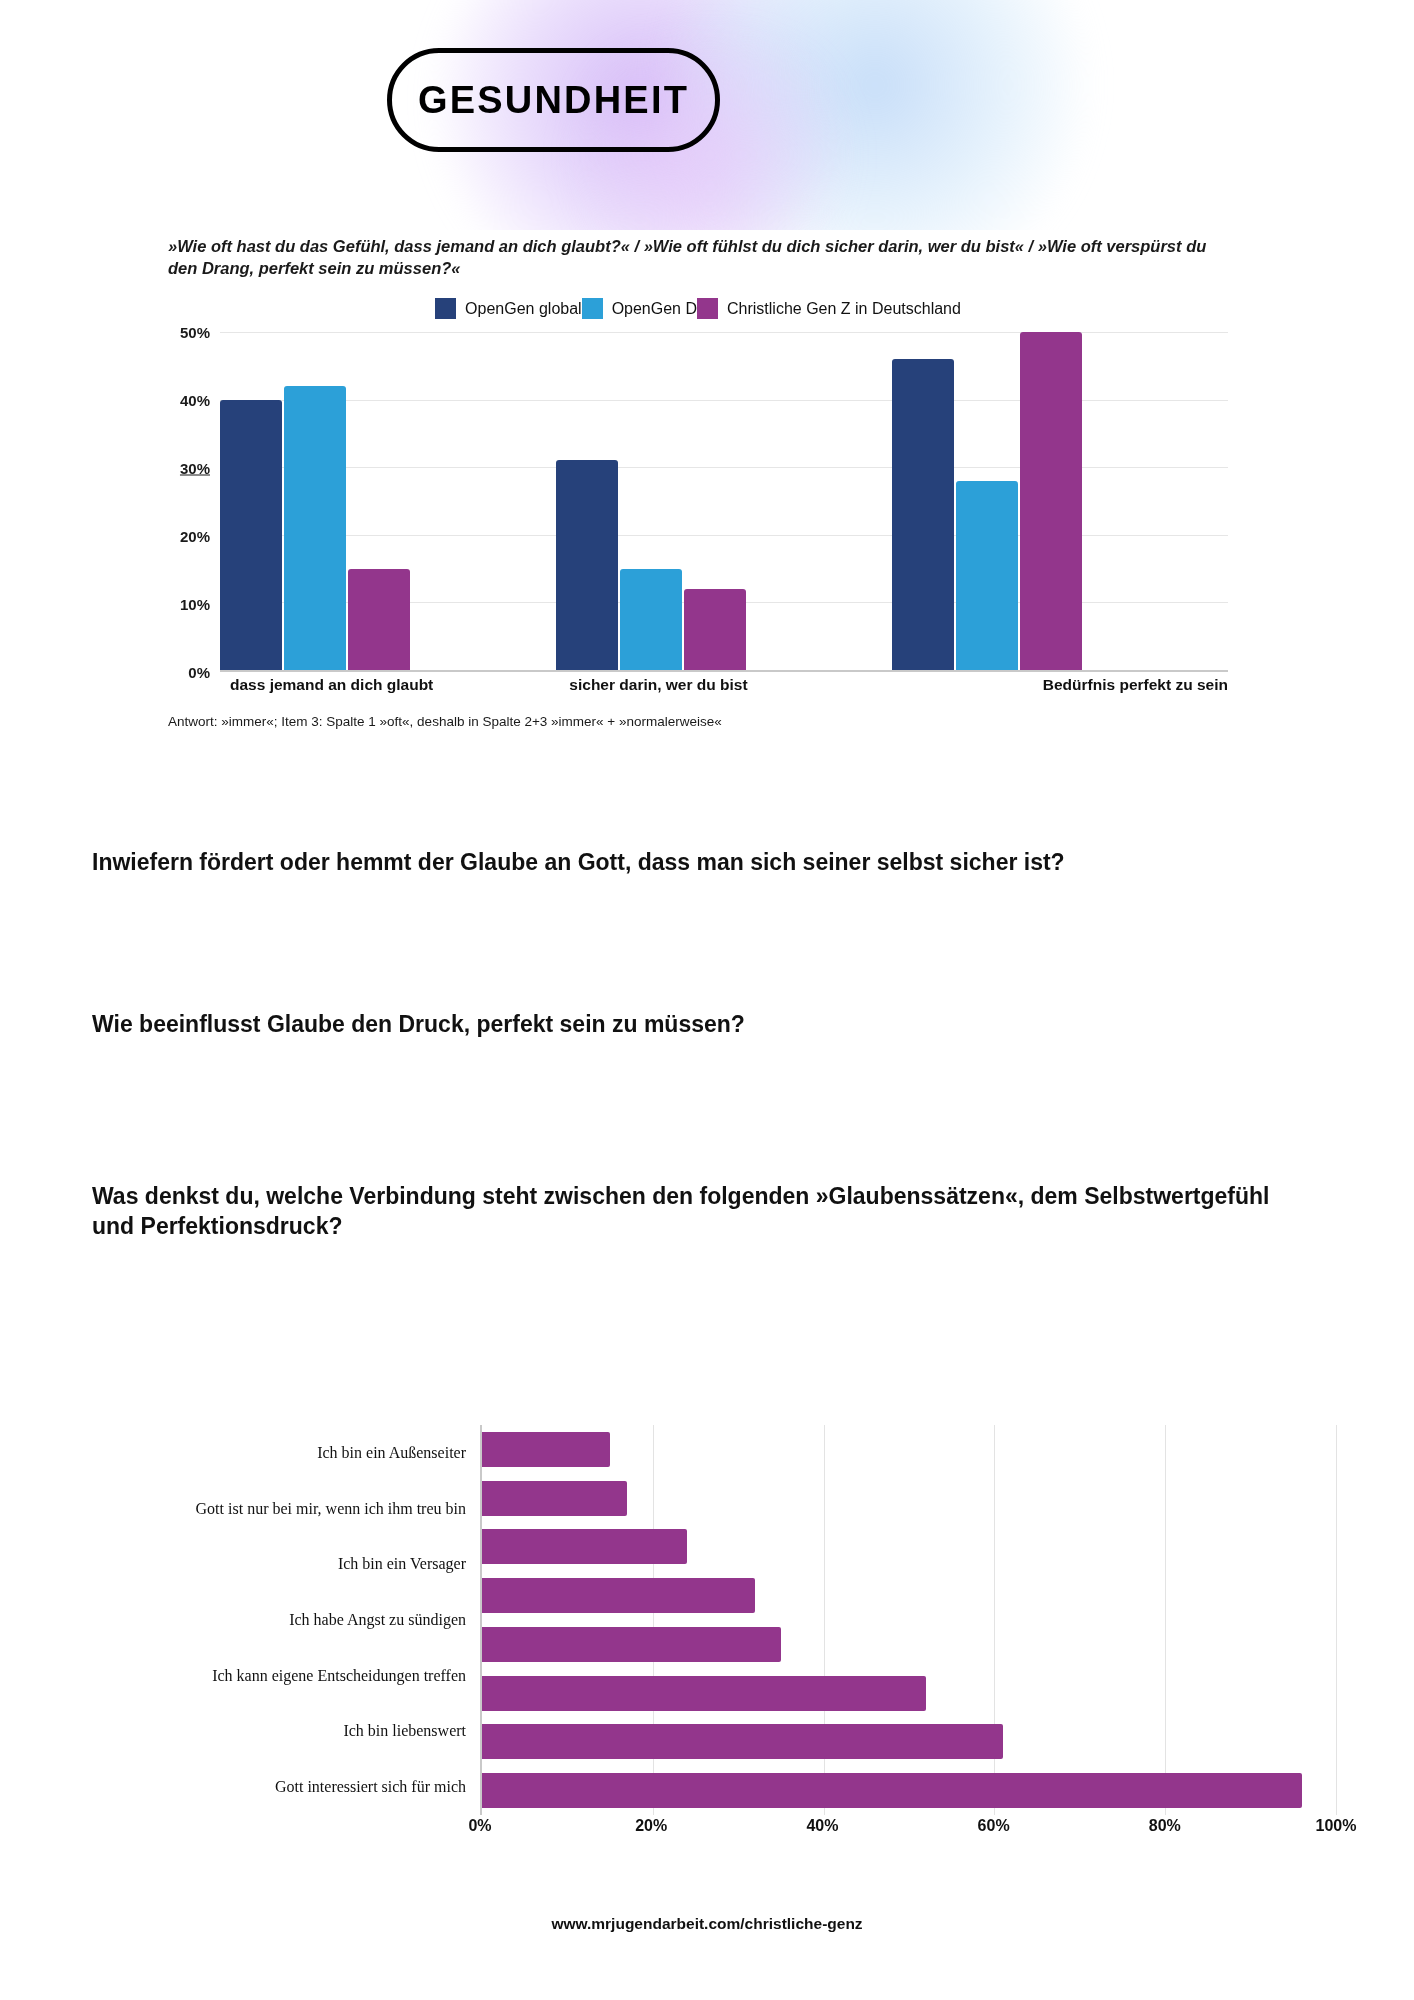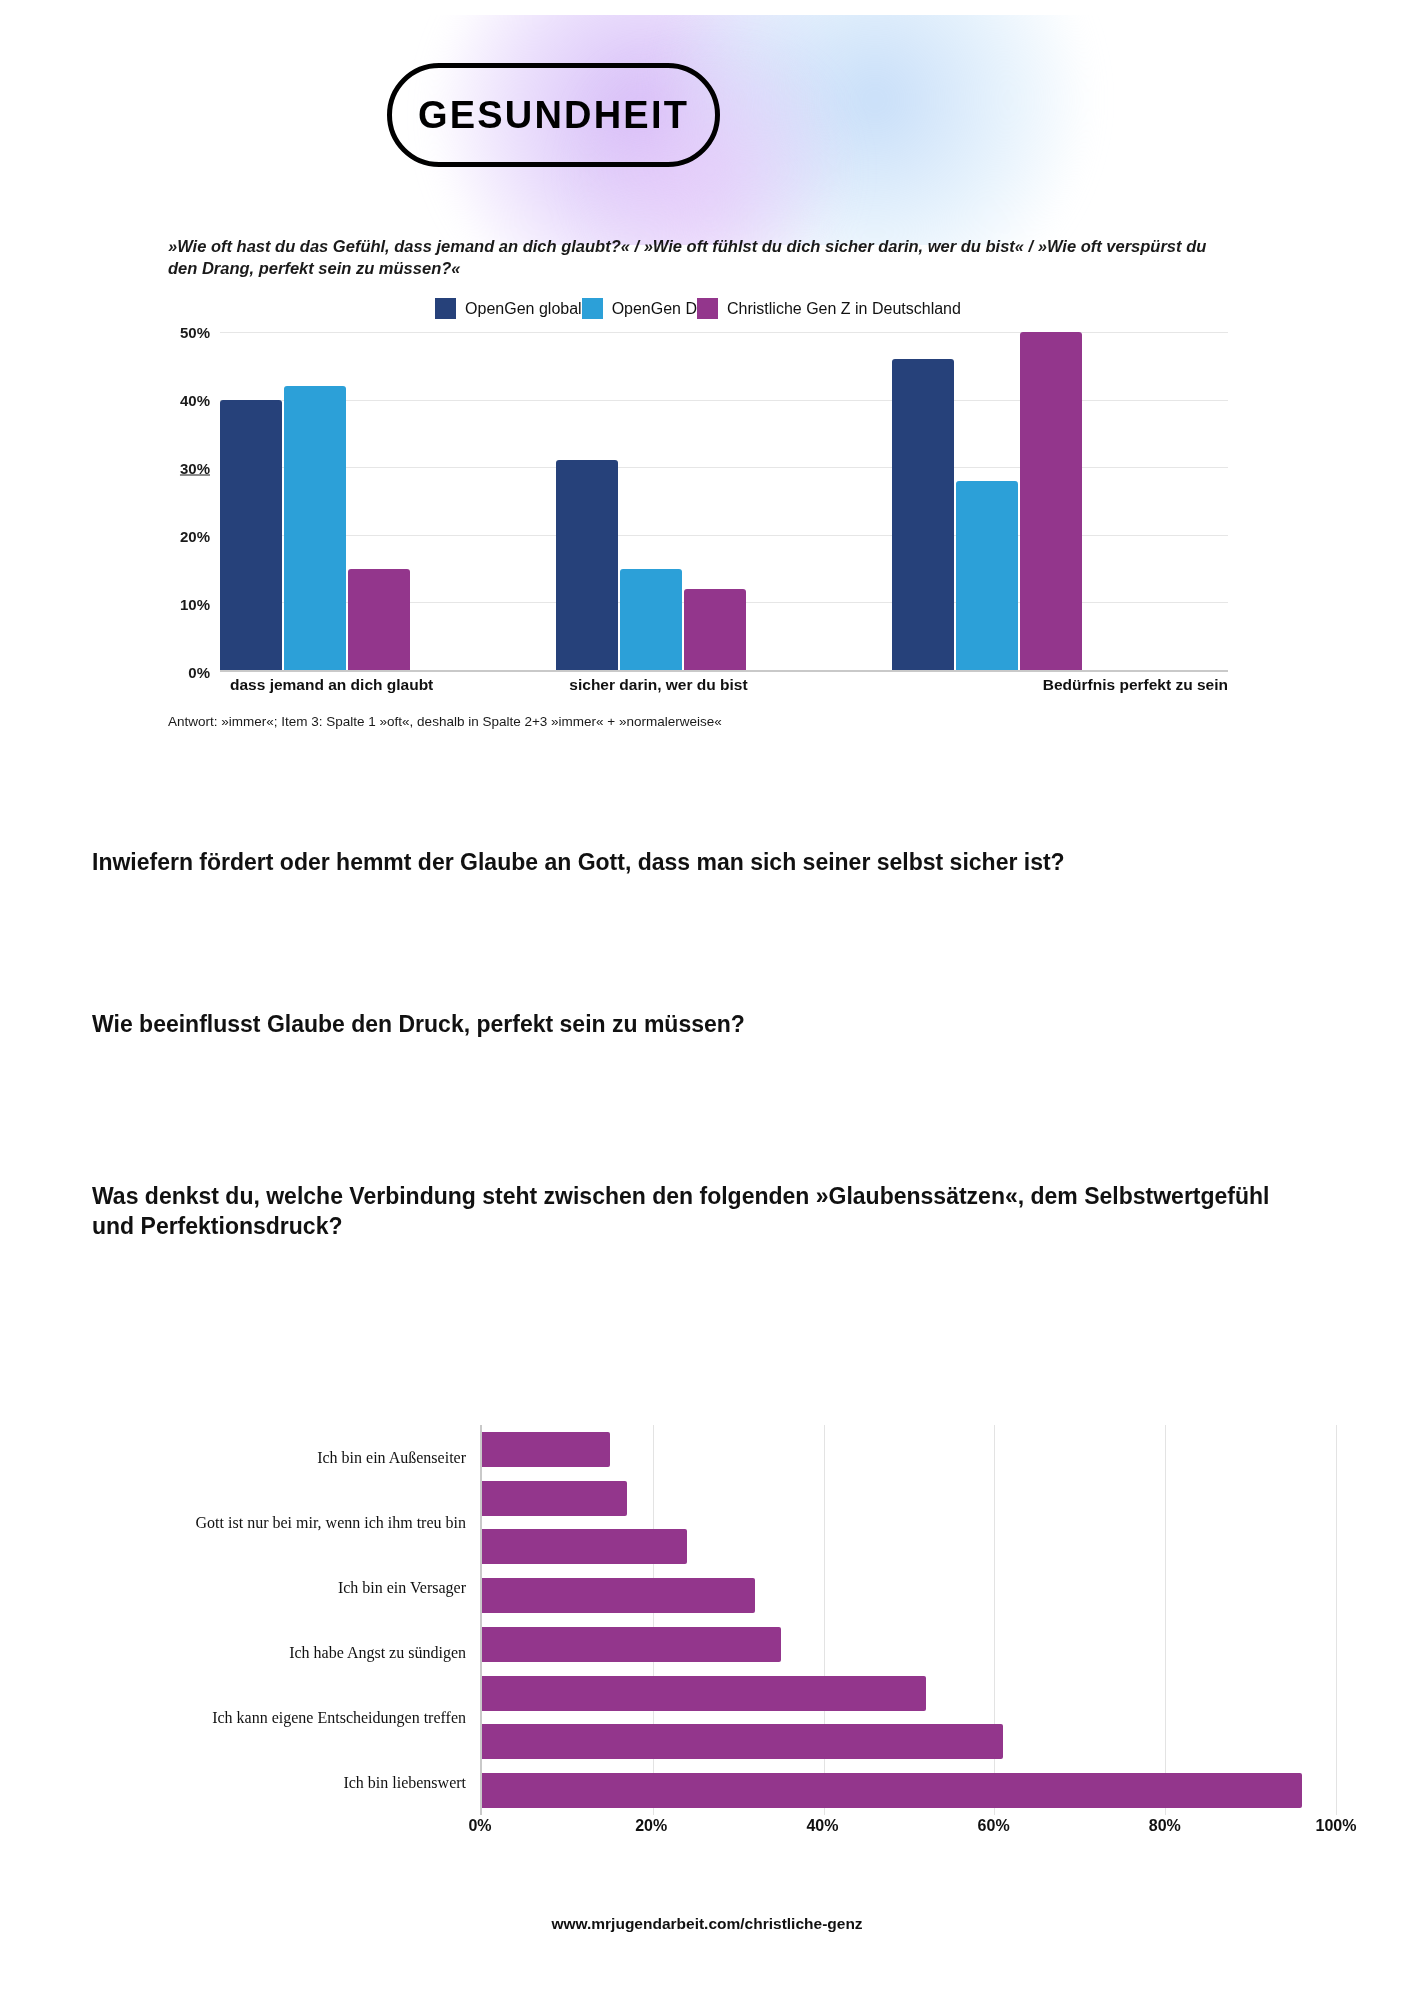--- a/index.html
+++ b/index.html
@@ -16,21 +16,21 @@
   #page {
     position: relative;
     width: 1414px;
     height: 2000px;
     background: #ffffff;
   }
 
   
   .header-band {
     position: absolute;
-    left: 0; top: 15px;
+    left: 0; top: 0;
     width: 1414px; height: 230px;
     overflow: hidden;
   }
   .glow-a {
     position: absolute;
     left: 430px; top: -110px;
     width: 420px; height: 420px;
     border-radius: 50%;
     background: radial-gradient(circle at 50% 50%, rgba(206,176,246,0.85) 0%, rgba(219,198,250,0.55) 42%, rgba(255,255,255,0) 72%);
     filter: blur(14px);
@@ -304,20 +304,21 @@
   <div class="question" id="q3">Was denkst du, welche Verbindung steht zwischen den folgenden »Glaubenssätzen«, dem Selbstwertgefühl und Perfektionsdruck?</div>
 
   <div class="chart2-wrap">
     <div class="c2-labels" id="c2labels">
         <div class="c2lab">Ich bin ein Außenseiter</div>
         <div class="c2lab">Gott ist nur bei mir, wenn ich ihm treu bin</div>
         <div class="c2lab">Ich bin ein Versager</div>
         <div class="c2lab">Ich habe Angst zu sündigen</div>
         <div class="c2lab">Ich kann eigene Entscheidungen treffen</div>
         <div class="c2lab">Ich bin liebenswert</div>
+        <div class="c2lab">Gott interessiert sich für mich</div>
       </div>
     <div class="c2-plot">
       <div class="c2-grid" id="c2grid">
           <div class="vline" style="left: 20%;"></div>
           <div class="vline" style="left: 40%;"></div>
           <div class="vline" style="left: 60%;"></div>
           <div class="vline" style="left: 80%;"></div>
           <div class="vline" style="left: 100%;"></div>
         </div>
       <div class="c2-bars" id="c2bars">

